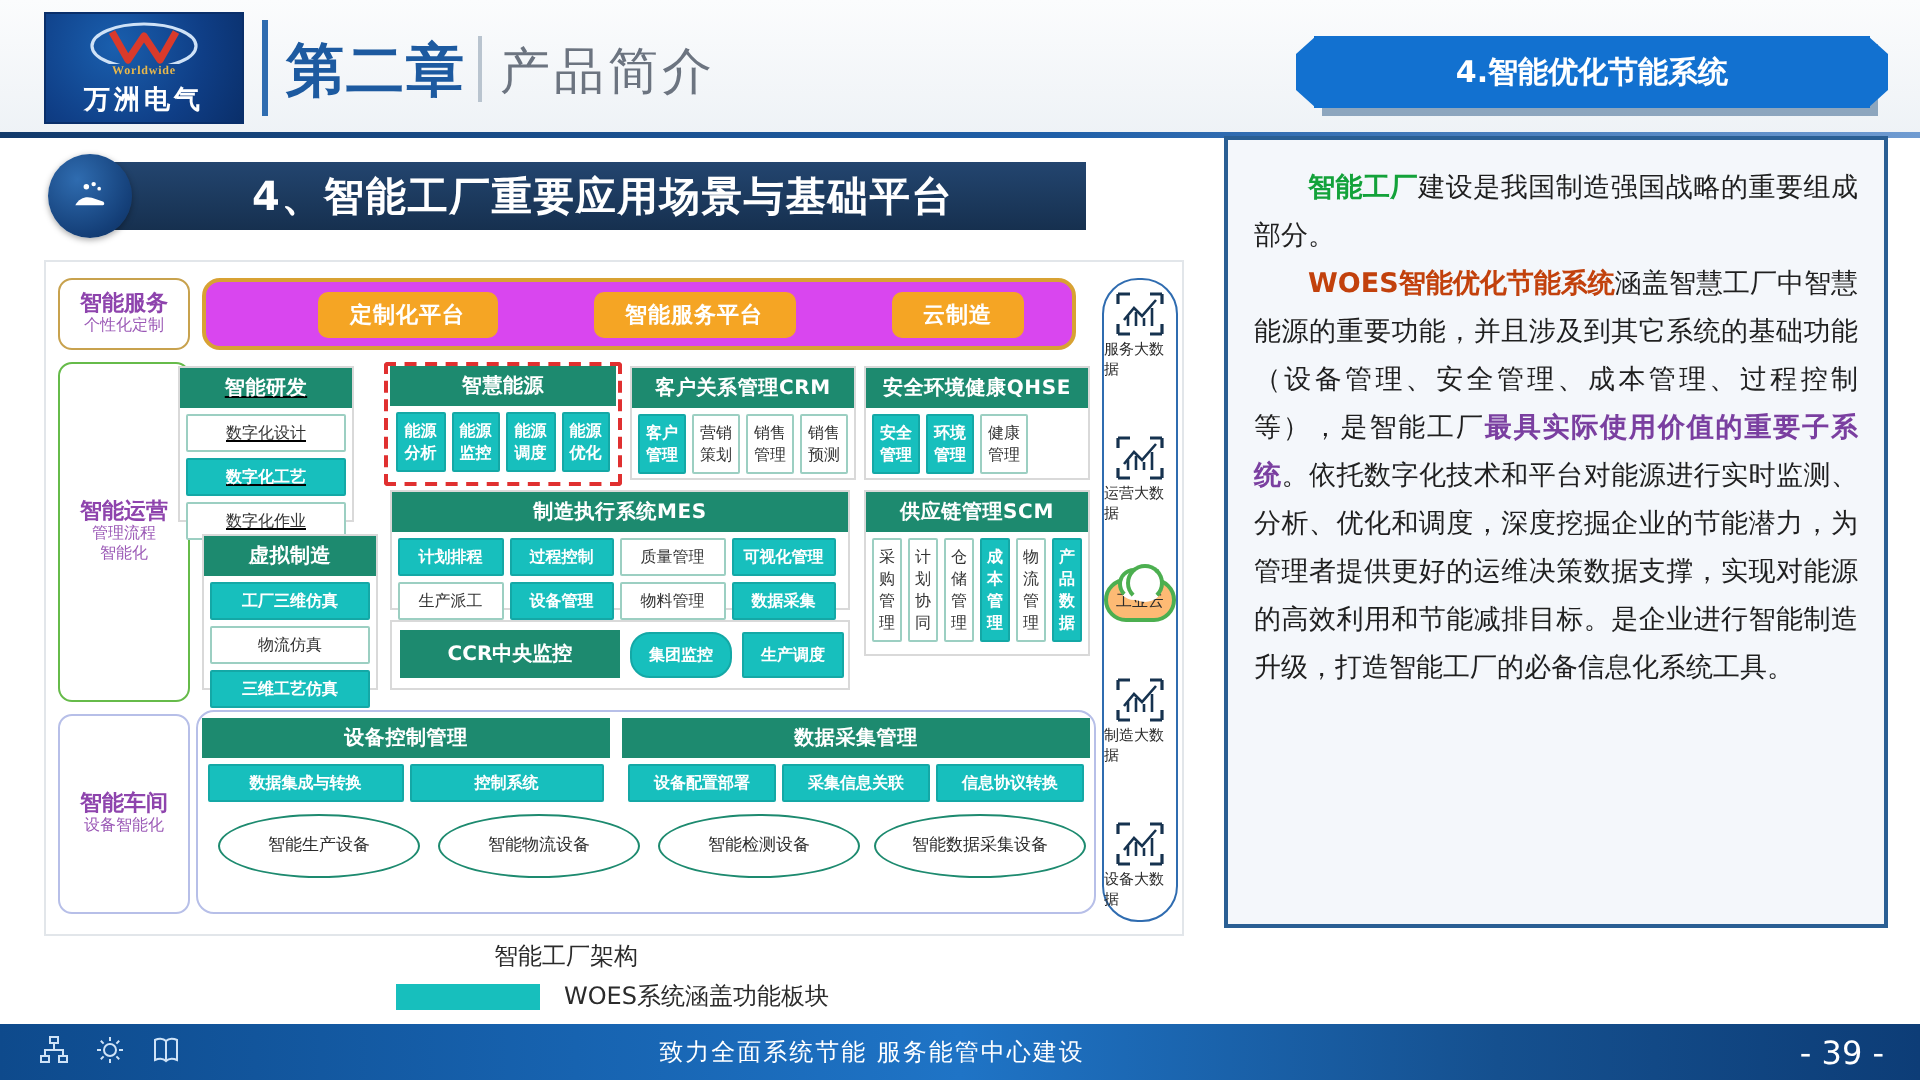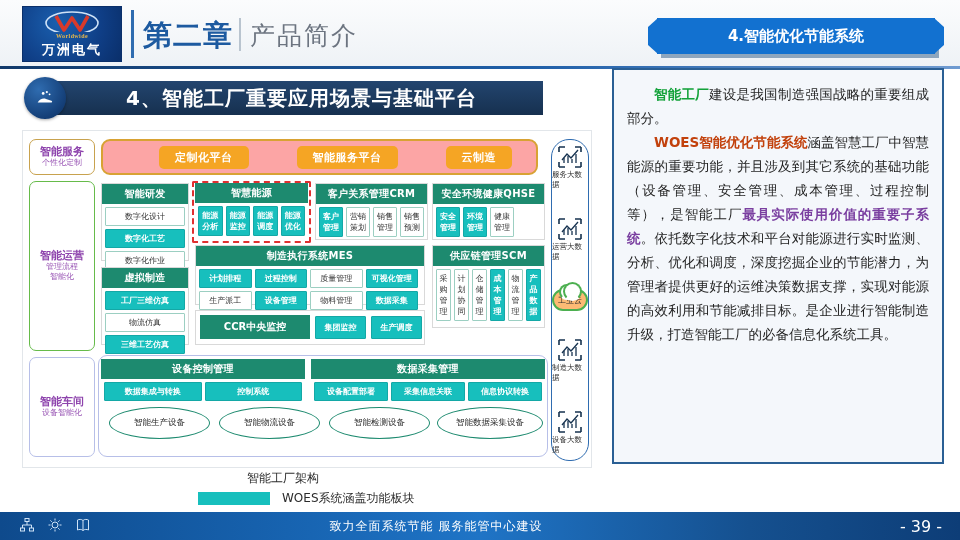--- a/index.html
+++ b/index.html
@@ -80,21 +80,21 @@
   .lane-label {
     position: absolute; border-radius: 7px; background: #ffffff;
     display: flex; flex-direction: column; align-items: center; justify-content: center;
     text-align: center;
   }
   .lane-label .big { font-size: 11px; font-weight: bold; color: #8e44ad; line-height: 1.15; }
   .lane-label .sml { font-size: 8px; color: #9b59b6; line-height: 1.25; }
 
   .platform-row {
     position: absolute; left: 78px; top: 8px; width: 437px; height: 36px;
-    border: 2px solid #d8a233; border-radius: 9px; background: #fca5a5;
+    border: 2px solid #d8a233; border-radius: 9px; background: #d946ef;
     display: flex; align-items: center; justify-content: space-around; padding-left: 32px;
   }
   .pill {
     background: #f5a524; color: #ffffff; font-size: 11px; font-weight: bold;
     border-radius: 5px; padding: 4px 16px; letter-spacing: .5px;
   }
 
   .grp {
     position: absolute; background: #ffffff; border: 1px solid #d9d9d9;
   }
@@ -245,21 +245,21 @@
     <span class="big">智能运营</span>
     <span class="sml">管理流程</span>
     <span class="sml">智能化</span>
   </div>
 
   <div class="lane-label" style="left:6px; top:226px; width:66px; height:100px; border:1.5px solid #b7bfe8;">
     <span class="big">智能车间</span>
     <span class="sml">设备智能化</span>
   </div>
 
-  <div class="grp" style="left:78px; top:52px; width:88px; height:78px;">
+  <div class="grp" style="left:66px; top:52px; width:88px; height:78px;text-decoration:underline;">
     <div class="grp-head">智能研发</div>
     <div class="grp-body" style="flex-direction:column;">
       <div class="cell" style="flex:none;">数字化设计</div>
       <div class="cell hl" style="flex:none;">数字化工艺</div>
       <div class="cell" style="flex:none;">数字化作业</div>
     </div>
   </div>
 
   <div class="grp" style="left:78px; top:136px; width:88px; height:78px;">
     <div class="grp-head">虚拟制造</div>
@@ -323,21 +323,21 @@
       <div class="cell">仓储管理</div>
       <div class="cell hl">成本管理</div>
       <div class="cell">物流管理</div>
       <div class="cell hl">产品数据</div>
     </div>
   </div>
 
   <div class="grp" style="left:172px; top:179px; width:230px; height:35px;">
     <div class="ccr-row" style="left:4px; top:4px; width:222px;">
       <div class="ccr-main">CCR中央监控</div>
-      <div class="cell hl" style="flex:1 1 0; padding:5px 0;">集团监控</div>
+      <div class="cell hl" style="flex:1 1 0; padding:5px 0;border-radius:10px;">集团监控</div>
       <div class="cell hl" style="flex:1 1 0; padding:5px 0;">生产调度</div>
     </div>
   </div>
 
   <div class="grp" style="left:78px; top:228px; width:204px; height:40px; border:none;">
     <div class="grp-head">设备控制管理</div>
     <div class="grp-body">
       <div class="cell hl">数据集成与转换</div>
       <div class="cell hl">控制系统</div>
     </div>

